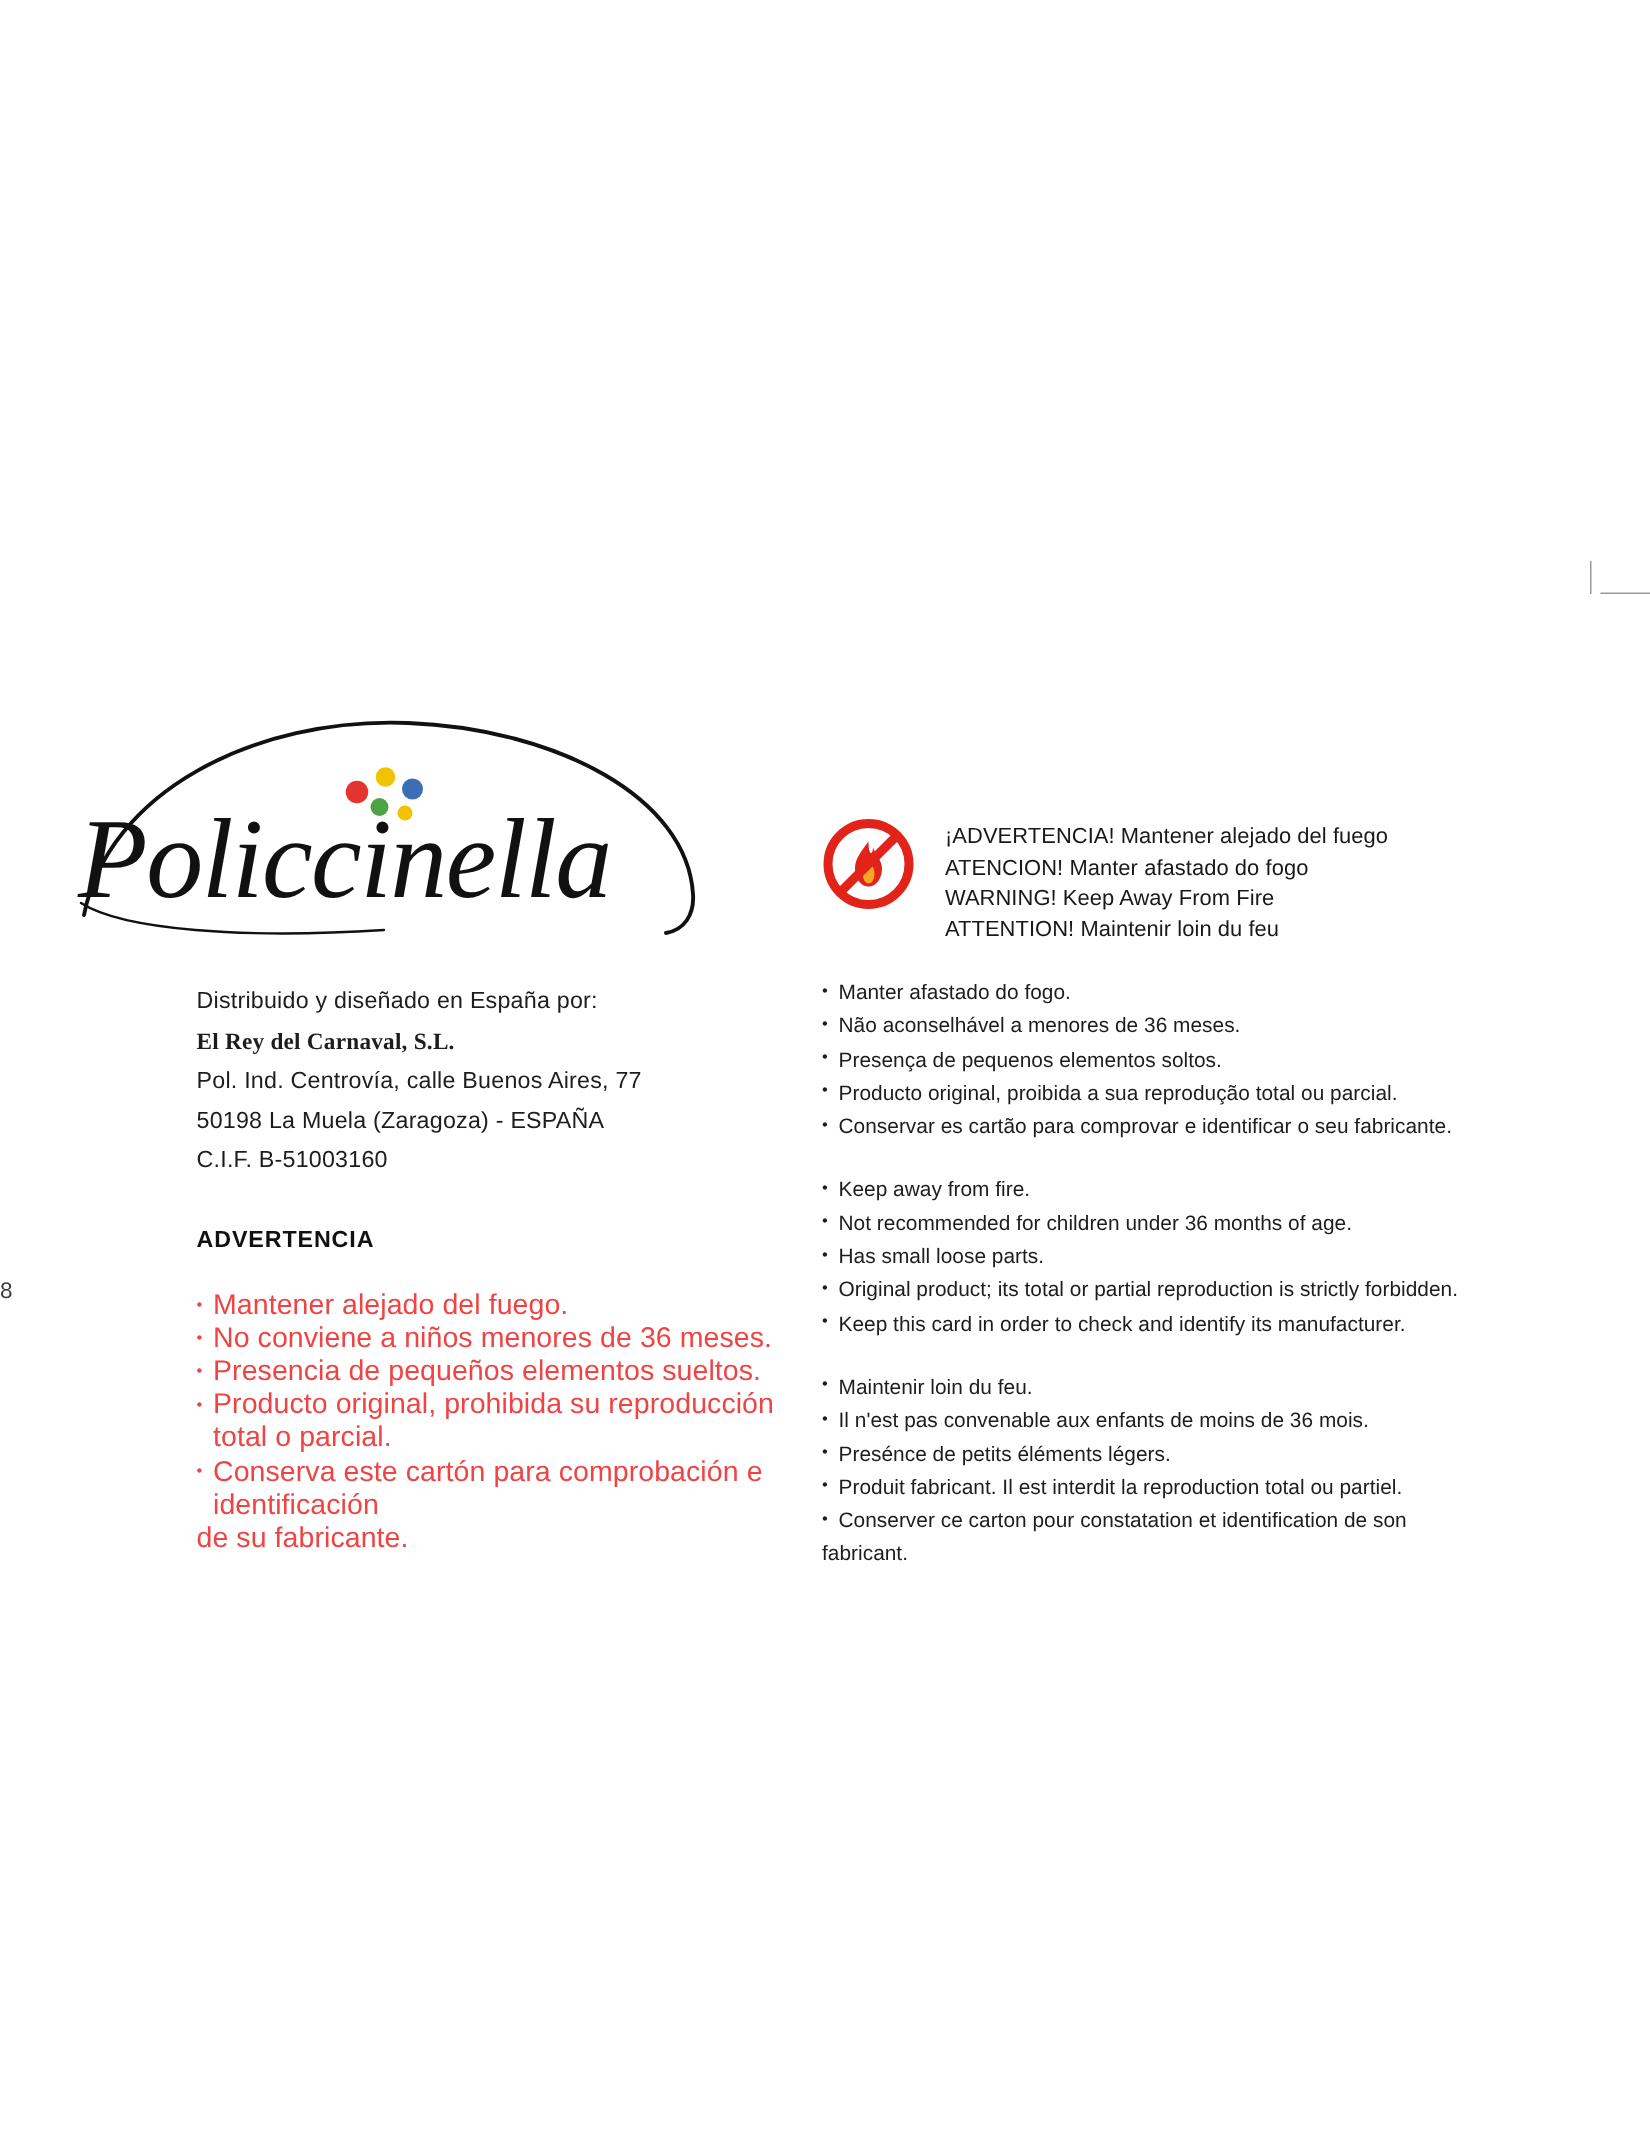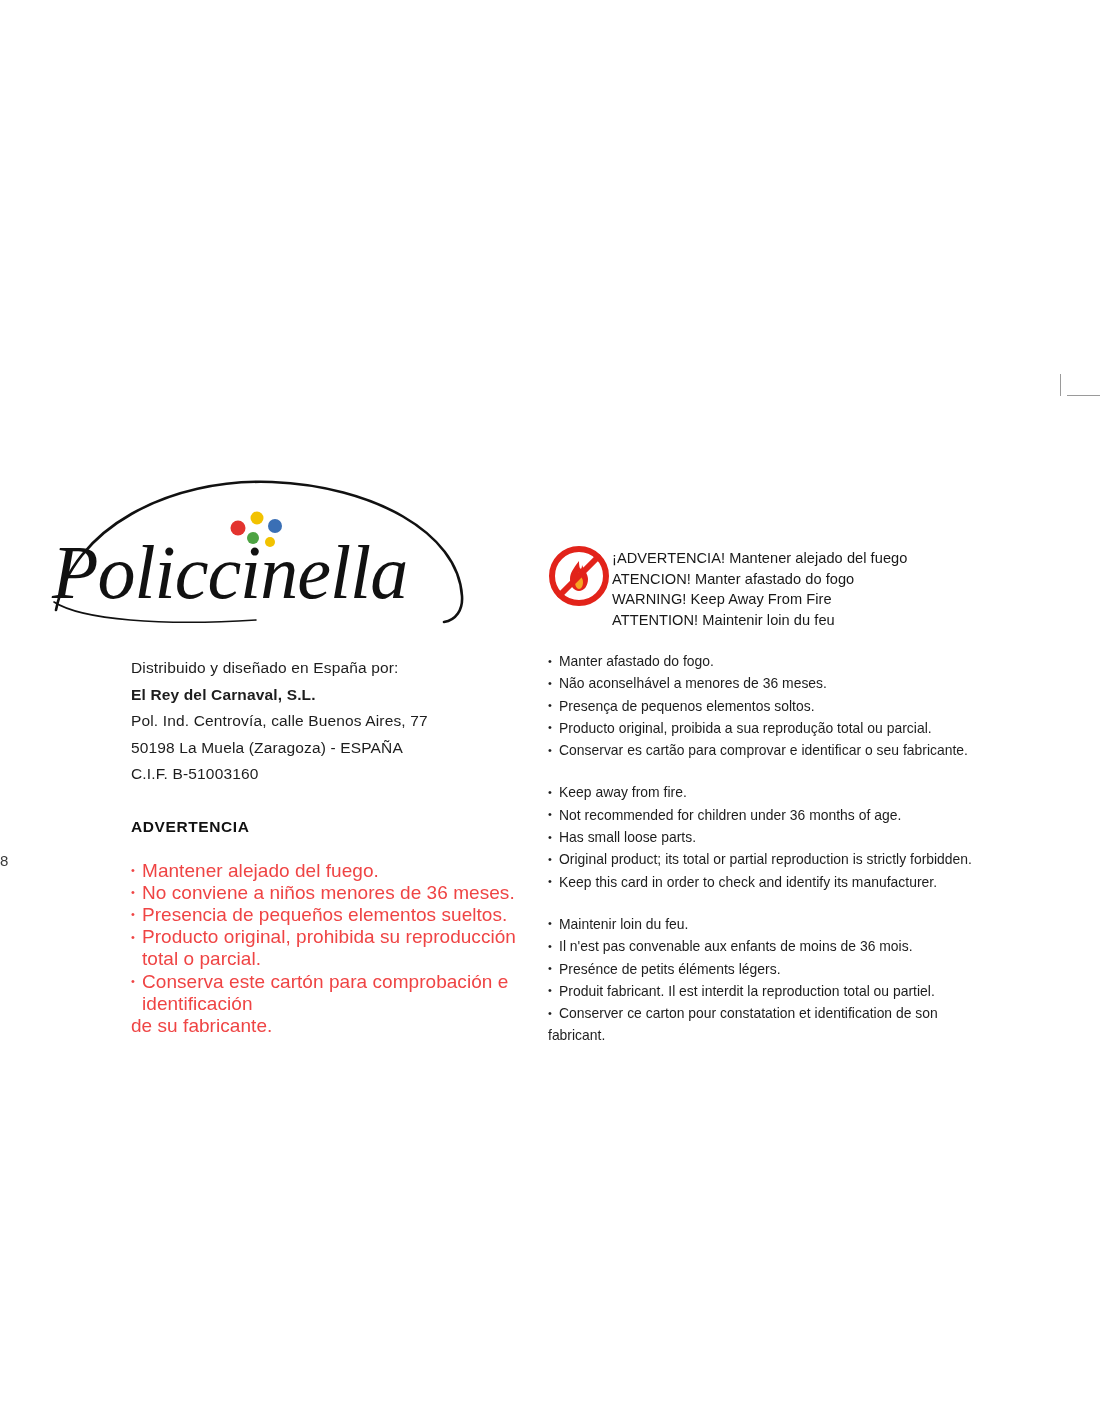--- a/index.html
+++ b/index.html
@@ -67,20 +67,21 @@
     width: 400px;
   }
   .left-col .line {
     font-size: 15.5px;
     line-height: 26.5px;
     color: #1d1d1d;
     letter-spacing: 0.15px;
   }
   .left-col .bold {
     font-weight: bold;
+    font-family: Liberation Serif, serif;
   }
   .adv-heading {
     margin-top: 30px;
     margin-bottom: 24px;
     font-size: 15.5px;
     font-weight: bold;
     letter-spacing: 0.6px;
     color: #111;
   }
   .bullets {
@@ -111,21 +112,21 @@
   
   .right-col {
     position: absolute;
     left: 548px;
     top: 543px;
     width: 470px;
   }
   .warn-head {
     display: flex;
     align-items: flex-start;
-    gap: 2px;
+    gap: 20px;
   }
   .warn-icon {
     flex: 0 0 auto;
     width: 62px;
     height: 62px;
     margin-top: 2px;
   }
   .warn-icon svg { display: block; }
   .warn-lines {
     padding-top: 5px;

